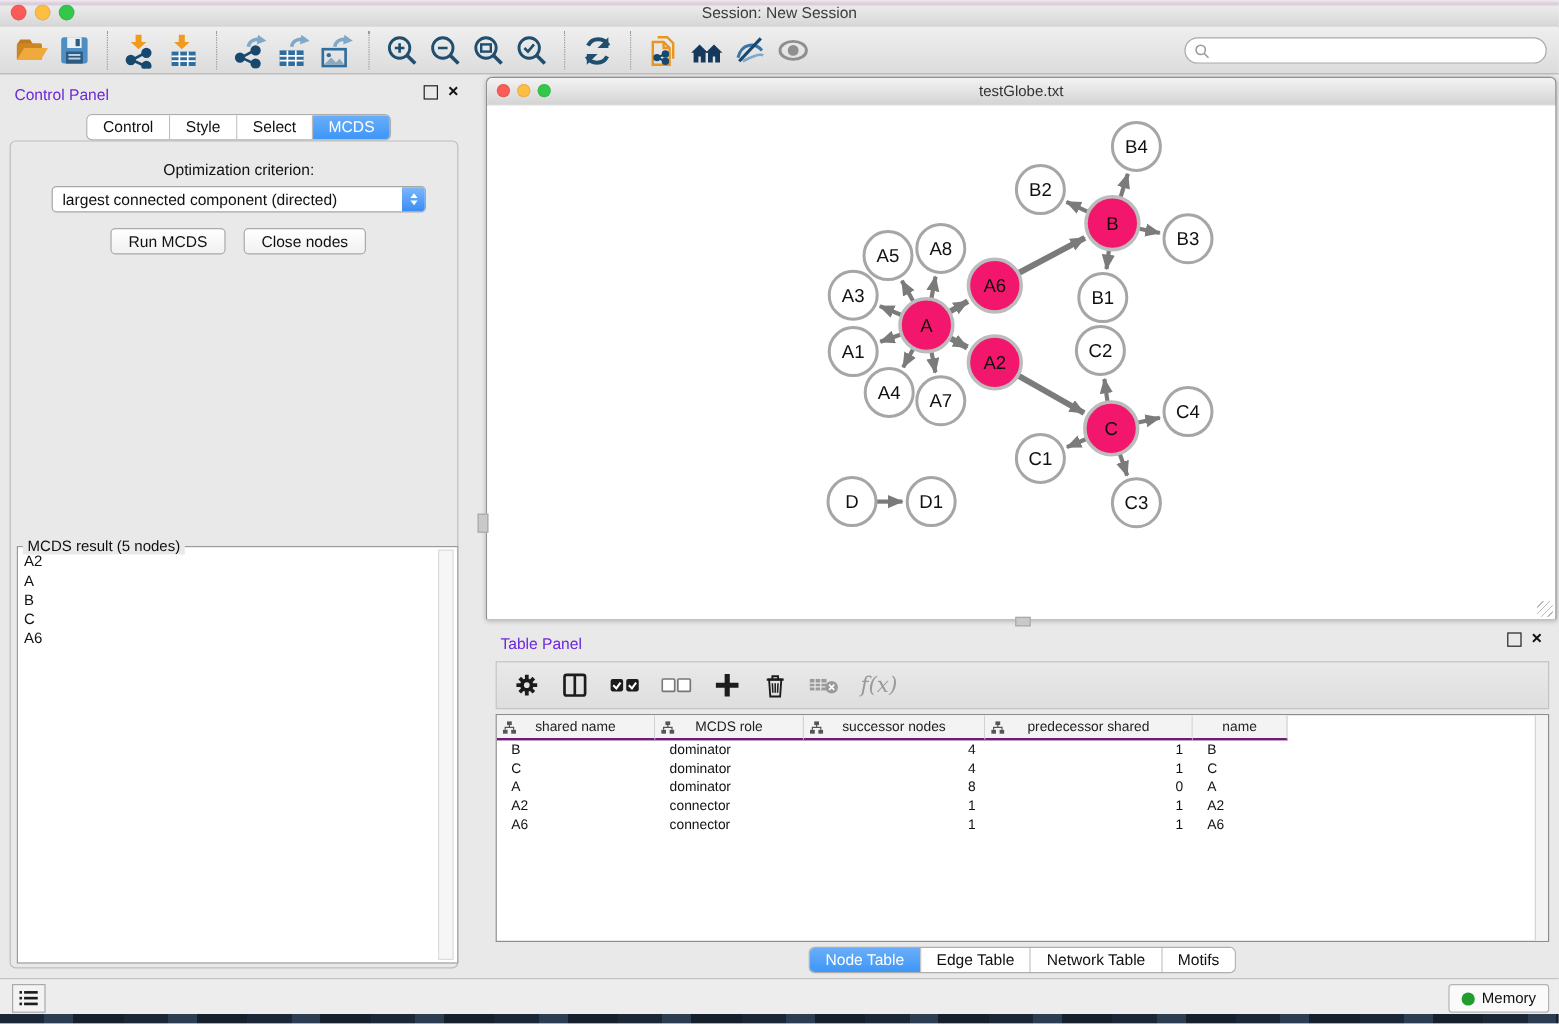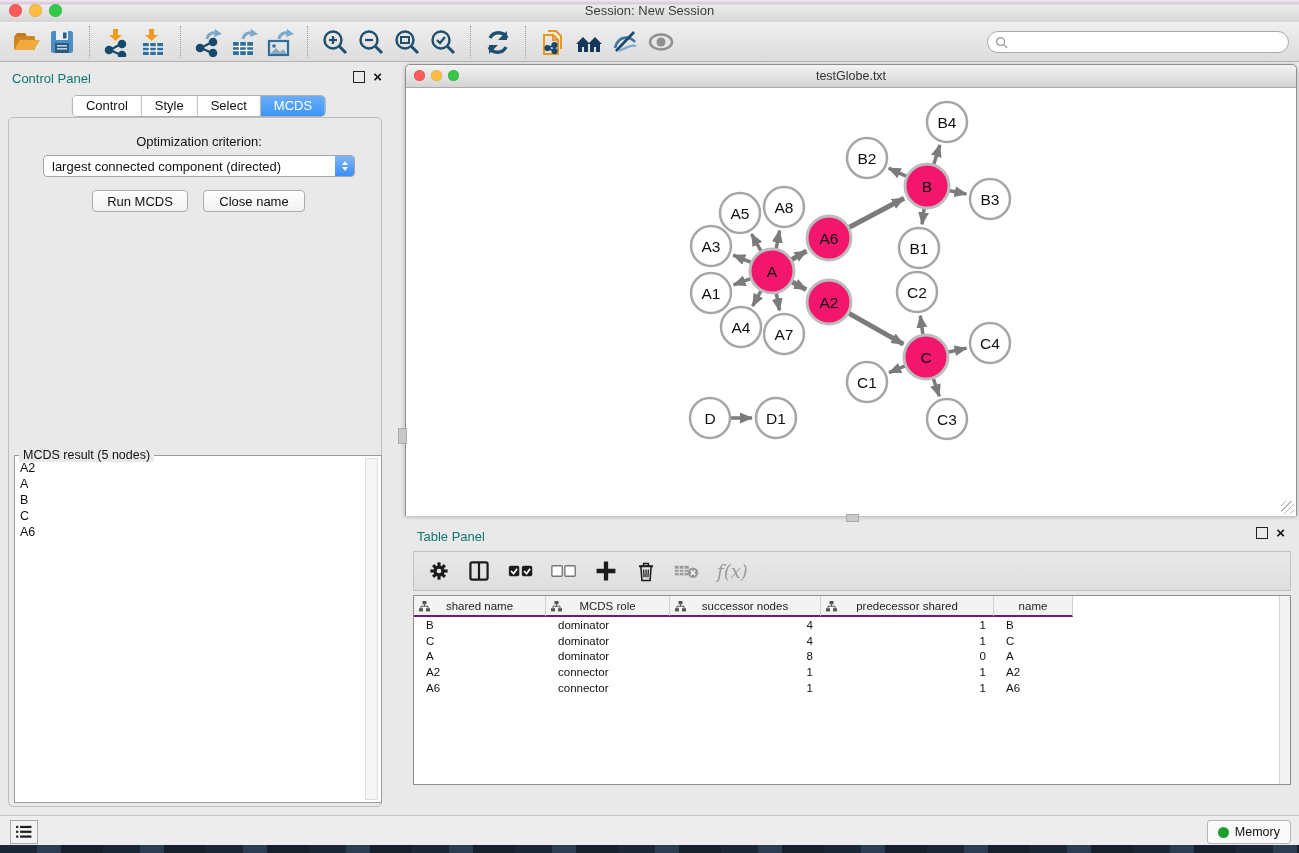--- a/index.html
+++ b/index.html
@@ -33,21 +33,21 @@
   .tbtn{width:36px;height:36px;display:flex;align-items:center;justify-content:center;flex:0 0 auto;}
   .sep{width:0;height:32px;border-left:1px dotted #9a9a9a;margin:0 9px;flex:0 0 auto;}
   .searchbox{
     position:absolute;right:10px;top:9px;width:293px;height:20px;
     background:#fff;border:1px solid #a9a9a9;border-radius:11px;
     display:flex;align-items:center;padding-left:7px;
   }
   .searchbox input{border:none;outline:none;flex:1;font-size:12px;background:transparent;margin-left:4px;}
   
   .control-panel{position:absolute;left:0;top:62px;width:398px;height:753px;}
-  .panel-title{position:absolute;left:12px;top:9px;font-size:13px;color:#0f766e;}
+  .panel-title{position:absolute;left:12px;top:9px;font-size:13px;color:#6d28d9;}
   .panel-btns{position:absolute;top:9px;display:flex;gap:8px;align-items:center;}
   .control-panel .panel-btns{right:16px;}
   .float-box{width:10px;height:10px;border:1.5px solid #222;}
   .close-x{font-size:15px;font-weight:900;color:#111;line-height:10px;}
   .segctl{display:inline-flex;border:1px solid #aeaeae;border-radius:5px;overflow:hidden;background:#fff;}
   .seg{height:20px;line-height:20px;padding:0 13px;font-size:13px;background:#fff;border-right:1px solid #b9b9b9;color:#111;}
   .seg:last-child{border-right:none;}
   .seg.sel{background:linear-gradient(#6aaef8,#3d96f7);color:#fff;}
   #cp-tabs{position:absolute;left:50%;transform:translateX(-50%);top:33px;}
   .cp-content{position:absolute;left:8px;top:55px;width:372px;height:688px;border:1px solid #bdbdbd;border-radius:5px;}
@@ -312,21 +312,21 @@
   <div class="cp-content"></div>
   <div class="opt-label">Optimization criterion:</div>
   <div class="dropdown">
     <div class="dval">largest connected component (directed)</div>
     <div class="stepper">
         <div class="tri-up"></div>
         <div class="tri-down"></div>
       </div>
   </div>
   <div class="macbtn" id="run-btn">Run MCDS</div>
-  <div class="macbtn" id="closep-btn">Close name</div>
+  <div class="macbtn" id="closep-btn">Close nodes</div>
   <div class="fieldset">
     <div class="legend">MCDS result (5 nodes)</div>
     <div id="mcds-list">
         <div>A2</div>
         <div>A</div>
         <div>B</div>
         <div>C</div>
         <div>A6</div>
       </div>
     <div class="cp-scroll"></div>
@@ -558,20 +558,26 @@
         <div class="tr">
           <div class="td left" style="width: 132px;">A6</div>
           <div class="td left" style="width: 124px;">connector</div>
           <div class="td right" style="width: 151px;">1</div>
           <div class="td right" style="width: 173px;">1</div>
           <div class="td left" style="width: 79px;">A6</div>
         </div>
       </div>
     <div class="tbl-scroll"></div>
   </div>
+  <div class="segctl" id="tp-tabs">
+      <div class="seg sel">Node Table</div>
+      <div class="seg">Edge Table</div>
+      <div class="seg">Network Table</div>
+      <div class="seg">Motifs</div>
+    </div>
 </div>
 
 <div class="status-bar">
   <div class="list-btn">
     <svg width="16" height="14" viewBox="0 0 18 16">
         <g fill="#1c1c1c">
           <rect x="0" y="1" width="2.5" height="2.5"></rect>
           <rect x="4.5" y="1" width="13" height="2.5"></rect>
           <rect x="0" y="6.5" width="2.5" height="2.5"></rect>
           <rect x="4.5" y="6.5" width="13" height="2.5"></rect>

